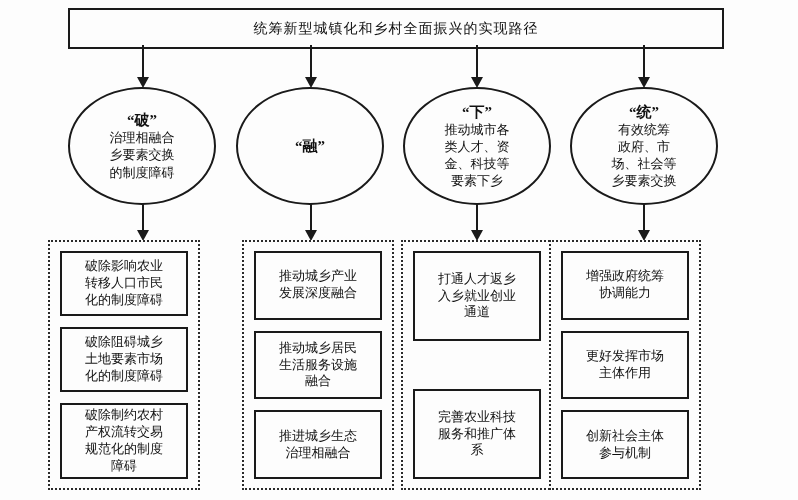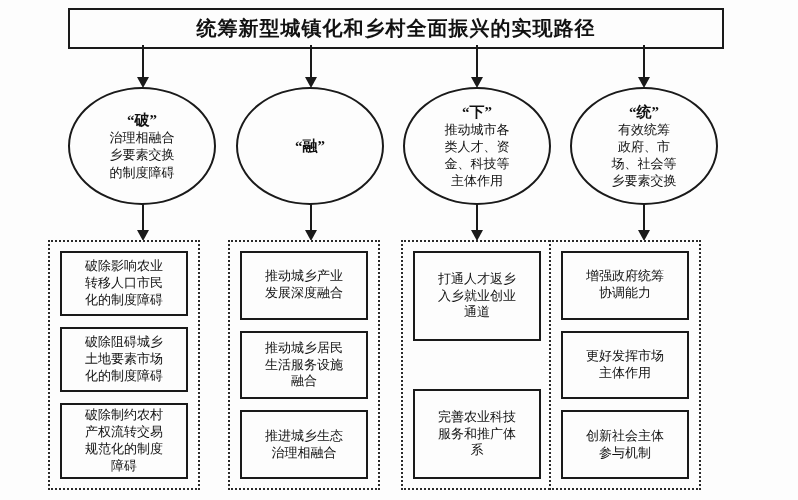--- a/index.html
+++ b/index.html
@@ -14,23 +14,22 @@
   }
 
   
   .title-box {
     position: absolute;
     left: 68px; top: 8px;
     width: 652px; height: 37px;
     border: 2px solid #1a1a1a;
     background: #fdfdfd;
     display: flex; align-items: center; justify-content: center;
-    font-size: 20px;
+    font-size: 14px;
     letter-spacing: 1px;
-    font-weight: bold;
   }
 
   
   .arrow {
     position: absolute;
     width: 14px;
     display: flex; flex-direction: column; align-items: center;
   }
   .arrow .shaft { width: 2px; flex: 1; background: #1a1a1a; }
   .arrow .tip {
@@ -71,21 +70,21 @@
     top: 240px;
     width: 152px; height: 250px;
     border: 2px dotted #2a2a2a;
     box-sizing: border-box;
     background: #fdfdfd;
     display: flex; flex-direction: column;
     padding: 9px 10px;
     gap: 11px;
   }
   .group.g1 { left: 48px; }
-  .group.g2 { left: 228px; }
+  .group.g2 { left: 242px; }
   .group.g3 { left: 401px; gap: 48px; }
   .group.g4 { left: 549px; }
   .node {
     flex: 1;
     border: 2px solid #1a1a1a;
     background: #fdfdfd;
     display: flex; align-items: center; justify-content: center;
     text-align: center;
     font-size: 13px;
     line-height: 1.3;
@@ -126,21 +125,21 @@
 的制度障碍</div>
   </div>
   <div class="circle c2">
     <div class="circle-head">“融”</div>
   </div>
   <div class="circle c3">
     <div class="circle-head">“下”</div>
     <div class="circle-body">推动城市各
 类人才、资
 金、科技等
-主体作用</div>
+要素下乡</div>
   </div>
   <div class="circle c4">
     <div class="circle-head">“统”</div>
     <div class="circle-body">有效统筹
 政府、市
 场、社会等
 乡要素交换</div>
   </div>
 
   <div class="arrow row-mid cx1">

